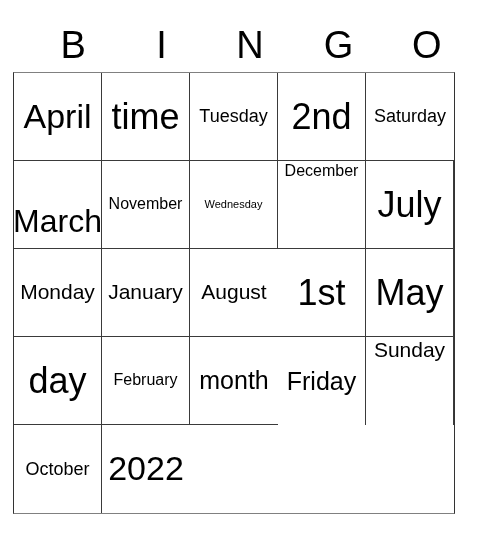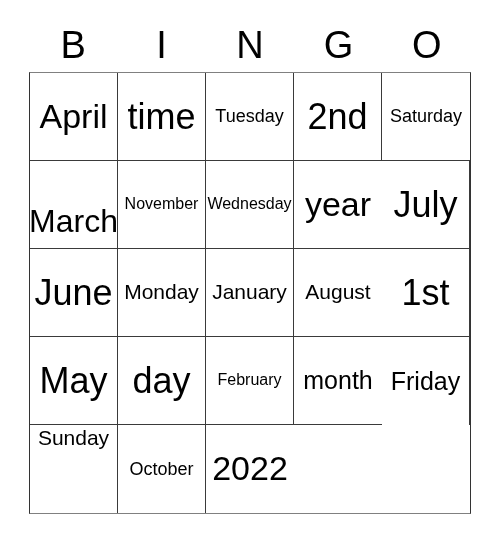--- a/index.html
+++ b/index.html
@@ -39,21 +39,21 @@
     font-size: 38px;
     font-weight: 400;
     line-height: 1;
     letter-spacing: 0px;
     color: #000000;
   }
 
   
   #grid {
     position: absolute;
-    left: 29px;
+    left: 13px;
     top: 72px;
     width: 442px;
     height: 442px;
     box-sizing: border-box;
     border-top: 1.5px solid #808080;
     border-left: 1.5px solid #333333;
     border-right: 1.5px solid #333333;
     border-bottom: 1.5px solid #808080;
     display: grid;
     grid-template-columns: repeat(5, 1fr);
@@ -85,21 +85,21 @@
   }
 
   
   .fs-xxl  { font-size: 36px; }
   .fs-xl   { font-size: 34px; }
   .fs-lg   { font-size: 32px; margin-top: 35px; }
   .fs-md   { font-size: 25px; }
   .fs-sm   { font-size: 21px; }
   .fs-xs   { font-size: 18px; }
   .fs-xxs  { font-size: 16px; }
-  .fs-tiny { font-size: 16px; }
+  .fs-tiny { font-size: 11px; }
 </style>
 </head>
 <body>
 
 <div id="card">
 
   <div id="header-row">
     <div class="header-cell">B</div>
     <div class="header-cell">I</div>
     <div class="header-cell">N</div>
@@ -125,28 +125,25 @@
       </div>
       <div class="cell va-middle">
         <span class="cell-text fs-lg">March</span>
       </div>
       <div class="cell va-middle">
         <span class="cell-text fs-xxs">November</span>
       </div>
       <div class="cell va-middle">
         <span class="cell-text fs-tiny">Wednesday</span>
       </div>
-      <div class="cell va-middle col-last">
-        <span class="cell-text fs-xl">year</span>
+      <div class="cell va-top">
+        <span class="cell-text fs-xxs">December</span>
       </div>
       <div class="cell va-middle">
         <span class="cell-text fs-xxl">July</span>
-      </div>
-      <div class="cell va-middle">
-        <span class="cell-text fs-xxl">June</span>
       </div>
       <div class="cell va-middle">
         <span class="cell-text fs-sm">Monday</span>
       </div>
       <div class="cell va-middle">
         <span class="cell-text fs-sm">January</span>
       </div>
       <div class="cell va-middle col-last">
         <span class="cell-text fs-sm">August</span>
       </div>

